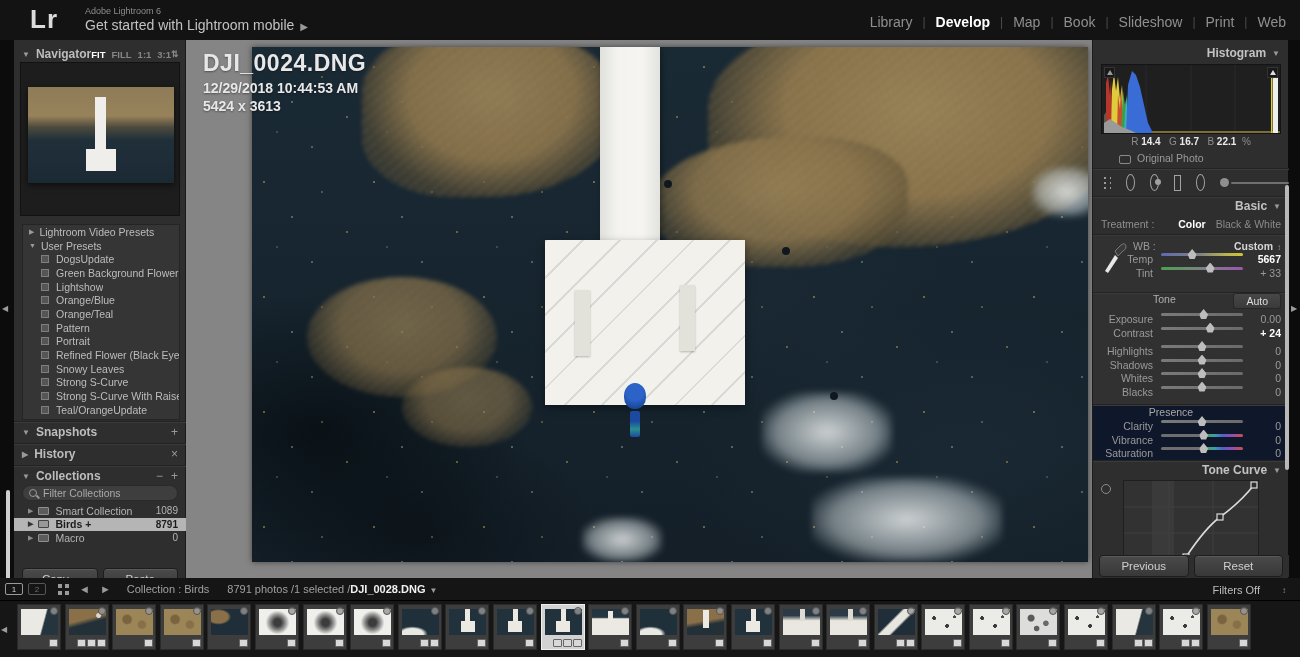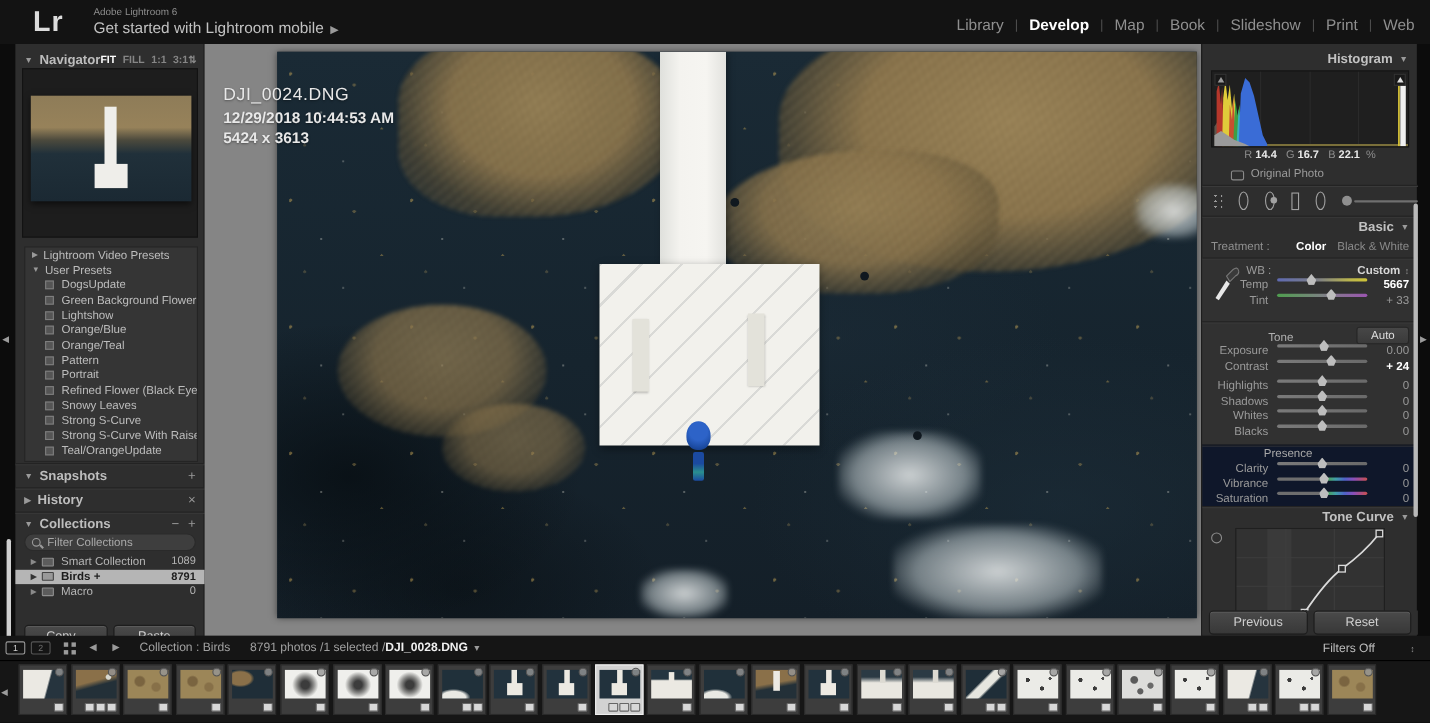--- a/index.html
+++ b/index.html
@@ -102,21 +102,21 @@
   .dock-walk { position:absolute; left:348px; top:0; width:60px; height:196px; background:linear-gradient(90deg,#dfe0dc, #f4f3ef 30%, #f6f5f1 70%, #e2e2de); box-shadow:2px 0 6px rgba(0,0,0,.35); }
   .dock-plat { position:absolute; left:293px; top:193px; width:200px; height:165px; background:#f2f1ec; box-shadow:0 3px 8px rgba(0,0,0,.4);
      background-image:repeating-linear-gradient(135deg, rgba(40,50,60,.12) 0 2px, transparent 2px 26px); }
   .bench { position:absolute; width:15px; height:66px; background:#e3e2da; box-shadow:0 1px 2px rgba(0,0,0,.25); }
   #bench-1 { left:323px; top:243px; }
   #bench-2 { left:428px; top:238px; }
   .person { position:absolute; left:372px; top:336px; width:22px; height:26px; background:radial-gradient(circle at 50% 35%, #2d63c8 0 40%, #1b4aa0 75%, #123577 100%); border-radius:50% 50% 45% 45%; }
   .person-legs { position:absolute; left:378px; top:364px; width:10px; height:26px; background:linear-gradient(#1b4aa0 40%, #2a8f8f 70%, #1b4aa0); border-radius:2px; }
   .post-dot { position:absolute; width:8px; height:8px; border-radius:50%; background:#10181f; }
   #overlay-info { position:absolute; left:17px; top:10px; color:#e8e8e8; text-shadow:0 1px 2px rgba(0,0,0,.4); z-index:5; }
-  #overlay-filename { font-size:16px; font-weight:400; letter-spacing:.5px;margin-top:28px; }
+  #overlay-filename { font-size:23px; font-weight:700; letter-spacing:.5px; }
   #overlay-date { font-size:14px; font-weight:bold; margin-top:3px; }
   #overlay-dims { font-size:14px; font-weight:bold; margin-top:2px; }
 
   
   #rightpanel { position:absolute; left:1092px; top:40px; width:196px; height:538px; background:#2e2e2e; border-left:1px solid #1b1b1b; color:#b0b0b0; font-size:10.5px; }
   .rp-header { display:flex; align-items:center; justify-content:flex-end; height:18px; padding:0 8px; color:#c2c2c2; font-weight:bold; font-size:12px; gap:6px; }
   .rp-header .tri { font-size:8px; color:#9a9a9a; }
   #histo-box { position:absolute; left:8px; top:24px; width:180px; height:70px; background:#1f1f1f; border:1px solid #141414; }
   .clip-box { position:absolute; top:2px; width:11px; height:11px; background:#191919; border:1px solid #343434; display:flex; align-items:center; justify-content:center; }
   .clip-tri { width:0; height:0; border-left:3.5px solid transparent; border-right:3.5px solid transparent; border-bottom:5px solid #9a9a9a; }
@@ -149,21 +149,21 @@
   .slider-row { display:flex; align-items:flex-start; height:13.5px; padding:0 8px; }
   .sl-label { width:52px; text-align:right; margin-right:8px; color:#9a9a9a; flex:none; }
   .sl-track { position:relative; flex:1; height:3px; border-radius:2px; background:#6e6e6e; }
   .track-temp { background:linear-gradient(90deg,#5f6ab2,#7d7f85 45%,#b9b44e 80%,#cfc437); }
   .track-tint { background:linear-gradient(90deg,#4f9e4f,#7d8283 50%,#9b55b0); }
   .track-plain { background:linear-gradient(90deg,#7a7a7a,#6a6a6a); }
   .track-rainbow { background:linear-gradient(90deg,#6e6e6e 0 48%, #4f9e4f 55%, #3f9ea8 65%, #4f62c8 75%, #8a4fb8 85%, #c84f4f 100%); }
   .sl-thumb { position:absolute; top:-4px; width:9px; height:10px; background:#bdbdbd; clip-path:polygon(50% 0,100% 55%,78% 100%,22% 100%,0 55%); transform:translateX(-50%); cursor:grab; }
   .sl-value { width:32px; text-align:right; margin-left:6px; color:#9a9a9a; flex:none; }
   .sl-value.bright { color:#ffffff; font-weight:bold; }
-  .grp-title-row { display:flex; align-items:flex-end; height:20px; padding:0 8px 0 60px; }
+  .grp-title-row { display:flex; align-items:flex-start; height:20px; padding:0 8px 0 60px; }
   .grp-title { color:#b0b0b0; }
   .auto-btn { margin-left:auto; background:linear-gradient(#474747,#3a3a3a); border:1px solid #272727; border-radius:3px; color:#dedede; padding:1px 12px; font-size:10.5px; cursor:pointer; }
   .presence-title { display:block; text-align:center; padding-right:40px; height:15px; line-height:15px; color:#a8a8a8; }
   #grp-curve-hdr { top:420px; height:17px; }
   #curve-box { position:absolute; left:30px; top:440px; width:136px; height:80px; background:#2b2b2b; border:1px solid #1f1f1f; }
   #curve-target { position:absolute; left:8px; top:444px; width:10px; height:10px; border:1.5px solid #8a8a8a; border-radius:50%; cursor:pointer; }
   .rp-buttons { position:absolute; left:0; top:515px; width:196px; display:flex; gap:5px; padding:0 6px; background:#2e2e2e; z-index:4; }
   #rp-scroll { position:absolute; left:192px; top:145px; width:4px; height:285px; background:#b9b9b9; border-radius:2px; z-index:5; }
 
   
@@ -171,21 +171,21 @@
   .mon-box { width:18px; height:12px; border:1px solid #9a9a9a; border-radius:2px; font-size:8px; display:flex; align-items:center; justify-content:center; color:#d0d0d0; margin-left:5px; cursor:pointer; }
   .mon-box.dim { border-color:#565656; color:#6e6e6e; }
   .grid-icon { width:11px; height:11px; margin-left:12px; cursor:pointer;
      background:linear-gradient(#9a9a9a,#9a9a9a) 0 0/4px 4px no-repeat, linear-gradient(#9a9a9a,#9a9a9a) 7px 0/4px 4px no-repeat, linear-gradient(#9a9a9a,#9a9a9a) 0 7px/4px 4px no-repeat, linear-gradient(#9a9a9a,#9a9a9a) 7px 7px/4px 4px no-repeat; }
   .nav-arrow { color:#9a9a9a; font-size:11px; margin-left:10px; cursor:pointer; }
   #sb-collection { margin-left:16px; }
   #sb-info { margin-left:18px; }
   #sb-file { color:#f0f0f0; font-weight:bold; }
   #sb-caret { font-size:8px; color:#9a9a9a; margin-left:4px; }
   #sb-right { margin-left:auto; display:flex; align-items:center; margin-right:8px; gap:8px;flex-direction:column; }
-  #filter-dd { display:flex; align-items:center; gap:28px; color:#bdbdbd; cursor:pointer; padding:1px 6px; }
+  #filter-dd { display:flex; align-items:center; gap:18px; color:#bdbdbd; cursor:pointer; padding:1px 6px; }
   .switch-icon { width:12px; height:10px; border:1px solid #8a8a8a; border-radius:2px; background:#3a3a3a; cursor:pointer; }
 
   
   #filmstrip { position:absolute; left:0; top:600px; width:1300px; height:57px; background:#161616; border-top:1px solid #000; }
   #strip-row { position:absolute; left:17px; top:3px; display:flex; gap:3.6px; }
   .cell { width:44px; height:46px; background:#3d3d3d; border:1px solid #2a2a2a; position:relative; cursor:pointer; flex:none; }
   .cell.selected { background:#d2d2d2; border-color:#eee; }
   .thumb { position:absolute; left:3px; top:4px; width:37px; height:26px; background:#777; }
   .badge-circ { position:absolute; right:2px; top:2px; width:8px; height:8px; border-radius:50%; background:rgba(150,150,150,.8); border:1px solid #555; }
   .badges { position:absolute; right:2px; bottom:2px; display:flex; gap:1px; }

